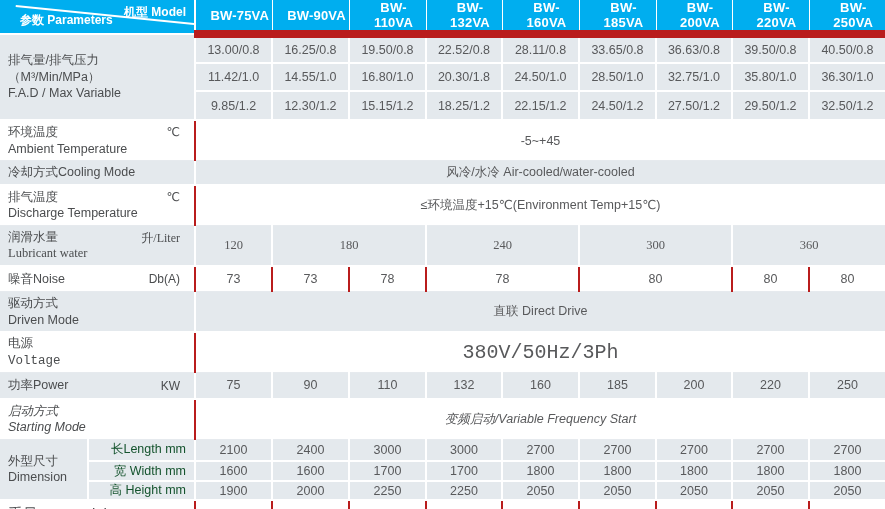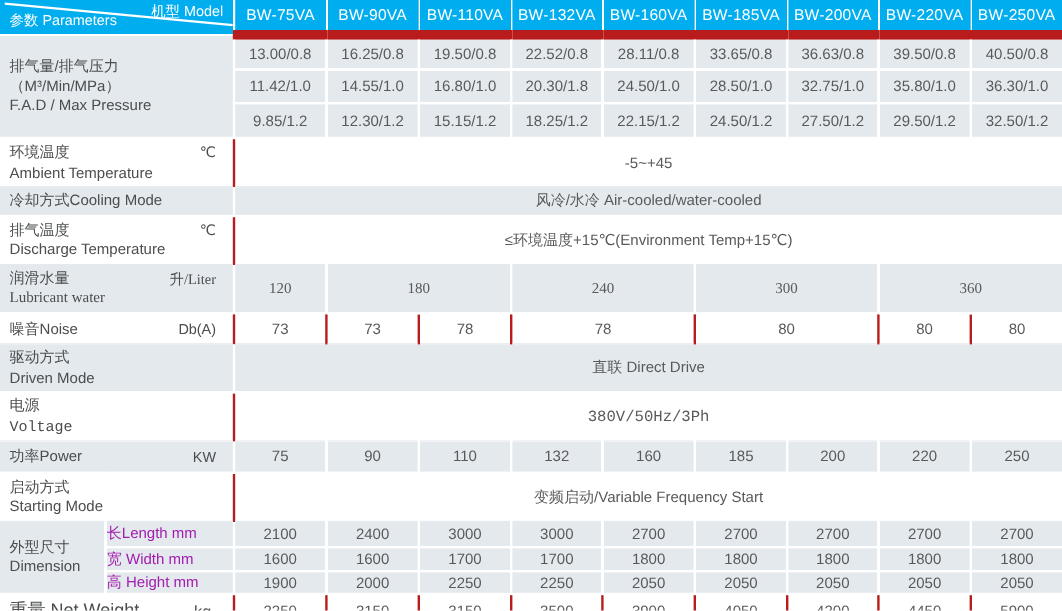--- a/index.html
+++ b/index.html
@@ -3,49 +3,49 @@
 <meta charset="utf-8">
 <style>
   html,body { margin:0; padding:0; background:#ffffff; }
   body { font-family:"Liberation Sans","DejaVu Sans",sans-serif; }
   .wrap { width:885px; height:509px; overflow:hidden; background:#fff; }
 
   table.spec { width:885px; border-collapse:collapse; table-layout:fixed; }
   td, th { padding:0; vertical-align:middle; overflow:hidden; }
 
   
-  tr.header-row th { background:var(--accent,#00AEEF); color:#fff; font-weight:normal; }
+  tr.header-row th { background:var(--accent,#00AEEF); color:#fff; font-weight:bold;padding-left:12px; }
   th.model { font-size:13px; text-align:center; border-right:1px solid #fff; border-bottom:8px solid #b91c1c; letter-spacing:0.2px; }
   th.model:last-child { border-right:none; }
   th.corner { position:relative; border-right:2px solid #fff; border-bottom:2px solid #fff; }
   .corner-box { position:relative; width:100%; height:28px; }
   .corner-box svg { position:absolute; left:0; top:0; width:100%; height:100%; }
   .corner-model { position:absolute; top:1px; right:8px; font-size:12px; }
   .corner-param { position:absolute; bottom:2px; left:8px; font-size:12px; }
 
   
   tr.r-gray td { background:#E4E9ED; border-right:2px solid #fff; border-bottom:2px solid #fff; }
   tr.r-gray td:last-child { border-right:none; }
   
   tr.r-white td { background:#fff; border-right:2px solid #b91c1c; border-bottom:1px solid #E6EAEE; }
   tr.r-white td:last-child { border-right:none; }
 
   td.data { text-align:center; font-size:12.5px; color:#58595B; }
-  td.data.big { font-size:13px; }
+  td.data.big { font-size:20px; }
 
   td.label { text-align:left; color:#4B4D4F; font-size:12.5px; }
   .lab-flex { display:flex; justify-content:space-between; align-items:flex-start; padding:3px 14px 3px 8px; }
   .lab-flex.single { align-items:center; }
   .lab-lines div { line-height:1.32; }
   td.label .unit { font-size:12px; color:#4B4D4F; white-space:nowrap; padding-top:1px; }
   td.label.label-big { font-size:15px; }
   td.label.label-big .unit { font-size:13.5px; }
   td.label.label-big .lab-flex { padding-right:18px; }
 
-  td.sublabel { font-size:12.5px; color:#a21caf; padding-right:8px; }
+  td.sublabel { text-align:right; font-size:12.5px; color:#14532d; padding-right:8px; }
 </style>
 </head>
 <body>
 
 <div class="wrap">
   <table class="spec">
     <colgroup>
       <col style="width:88px">
         <col style="width:107px">
       <col style="width:77px">
@@ -81,21 +81,21 @@
           <th class="model">BW-250VA</th>
         </tr>
     </thead>
     <tbody id="spec-body">
 
     <tr class="r-gray" style="height: 29px; border-radius: 13px;">
           <td class="label" colspan="2" rowspan="3">
             <div class="lab-flex">
               <div class="lab-lines">
                 <div>排气量/排气压力（M³/Min/MPa）</div>
-                <div>F.A.D / Max Pressure</div>
+                <div>F.A.D / Max Variable</div>
               </div>
             </div>
           </td>
           <td class="data">13.00/0.8</td>
           <td class="data">16.25/0.8</td>
           <td class="data">19.50/0.8</td>
           <td class="data">22.52/0.8</td>
           <td class="data">28.11/0.8</td>
           <td class="data">33.65/0.8</td>
           <td class="data">36.63/0.8</td>
@@ -225,21 +225,21 @@
           <td class="data">75</td>
           <td class="data">90</td>
           <td class="data">110</td>
           <td class="data">132</td>
           <td class="data">160</td>
           <td class="data">185</td>
           <td class="data">200</td>
           <td class="data">220</td>
           <td class="data">250</td>
         </tr>
-        <tr class="r-white" style="height: 30px;">
+        <tr class="r-white" style="height: 30px; font-style: italic;">
           <td class="label" colspan="2">
             <div class="lab-flex">
               <div class="lab-lines">
                 <div>启动方式</div>
                 <div>Starting Mode</div>
               </div>
             </div>
           </td>
           <td class="data" colspan="9">变频启动/Variable Frequency Start</td>
         </tr>

